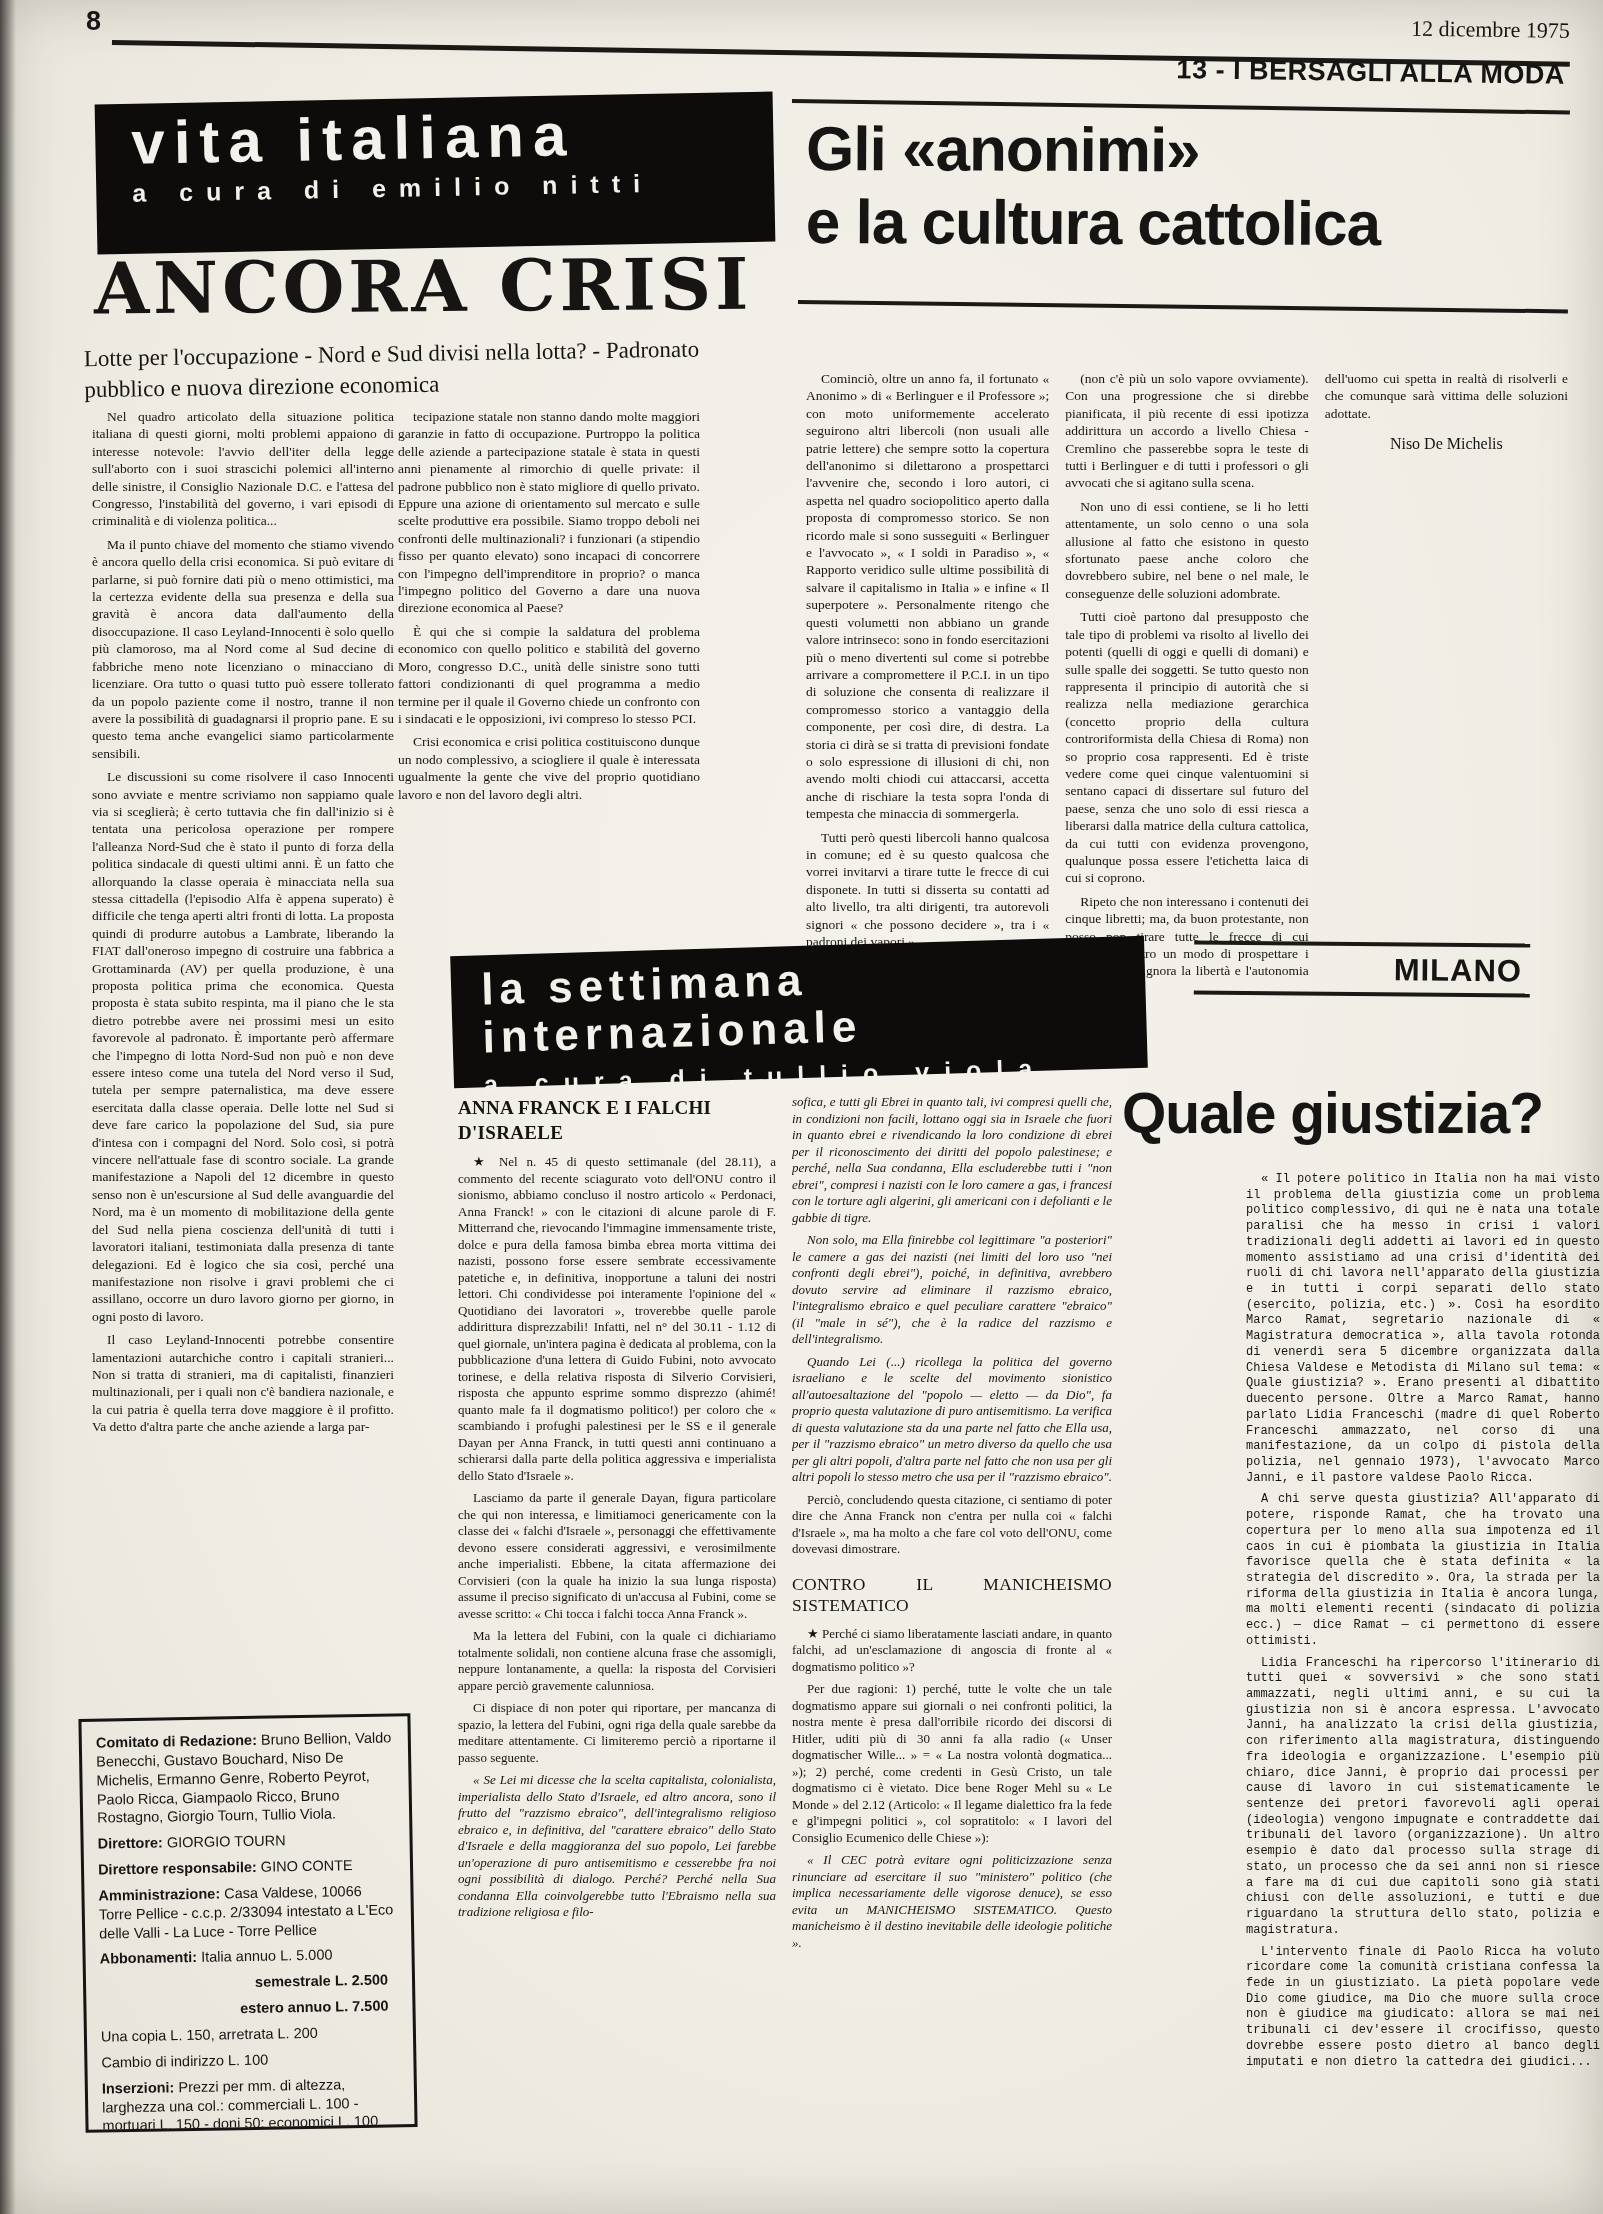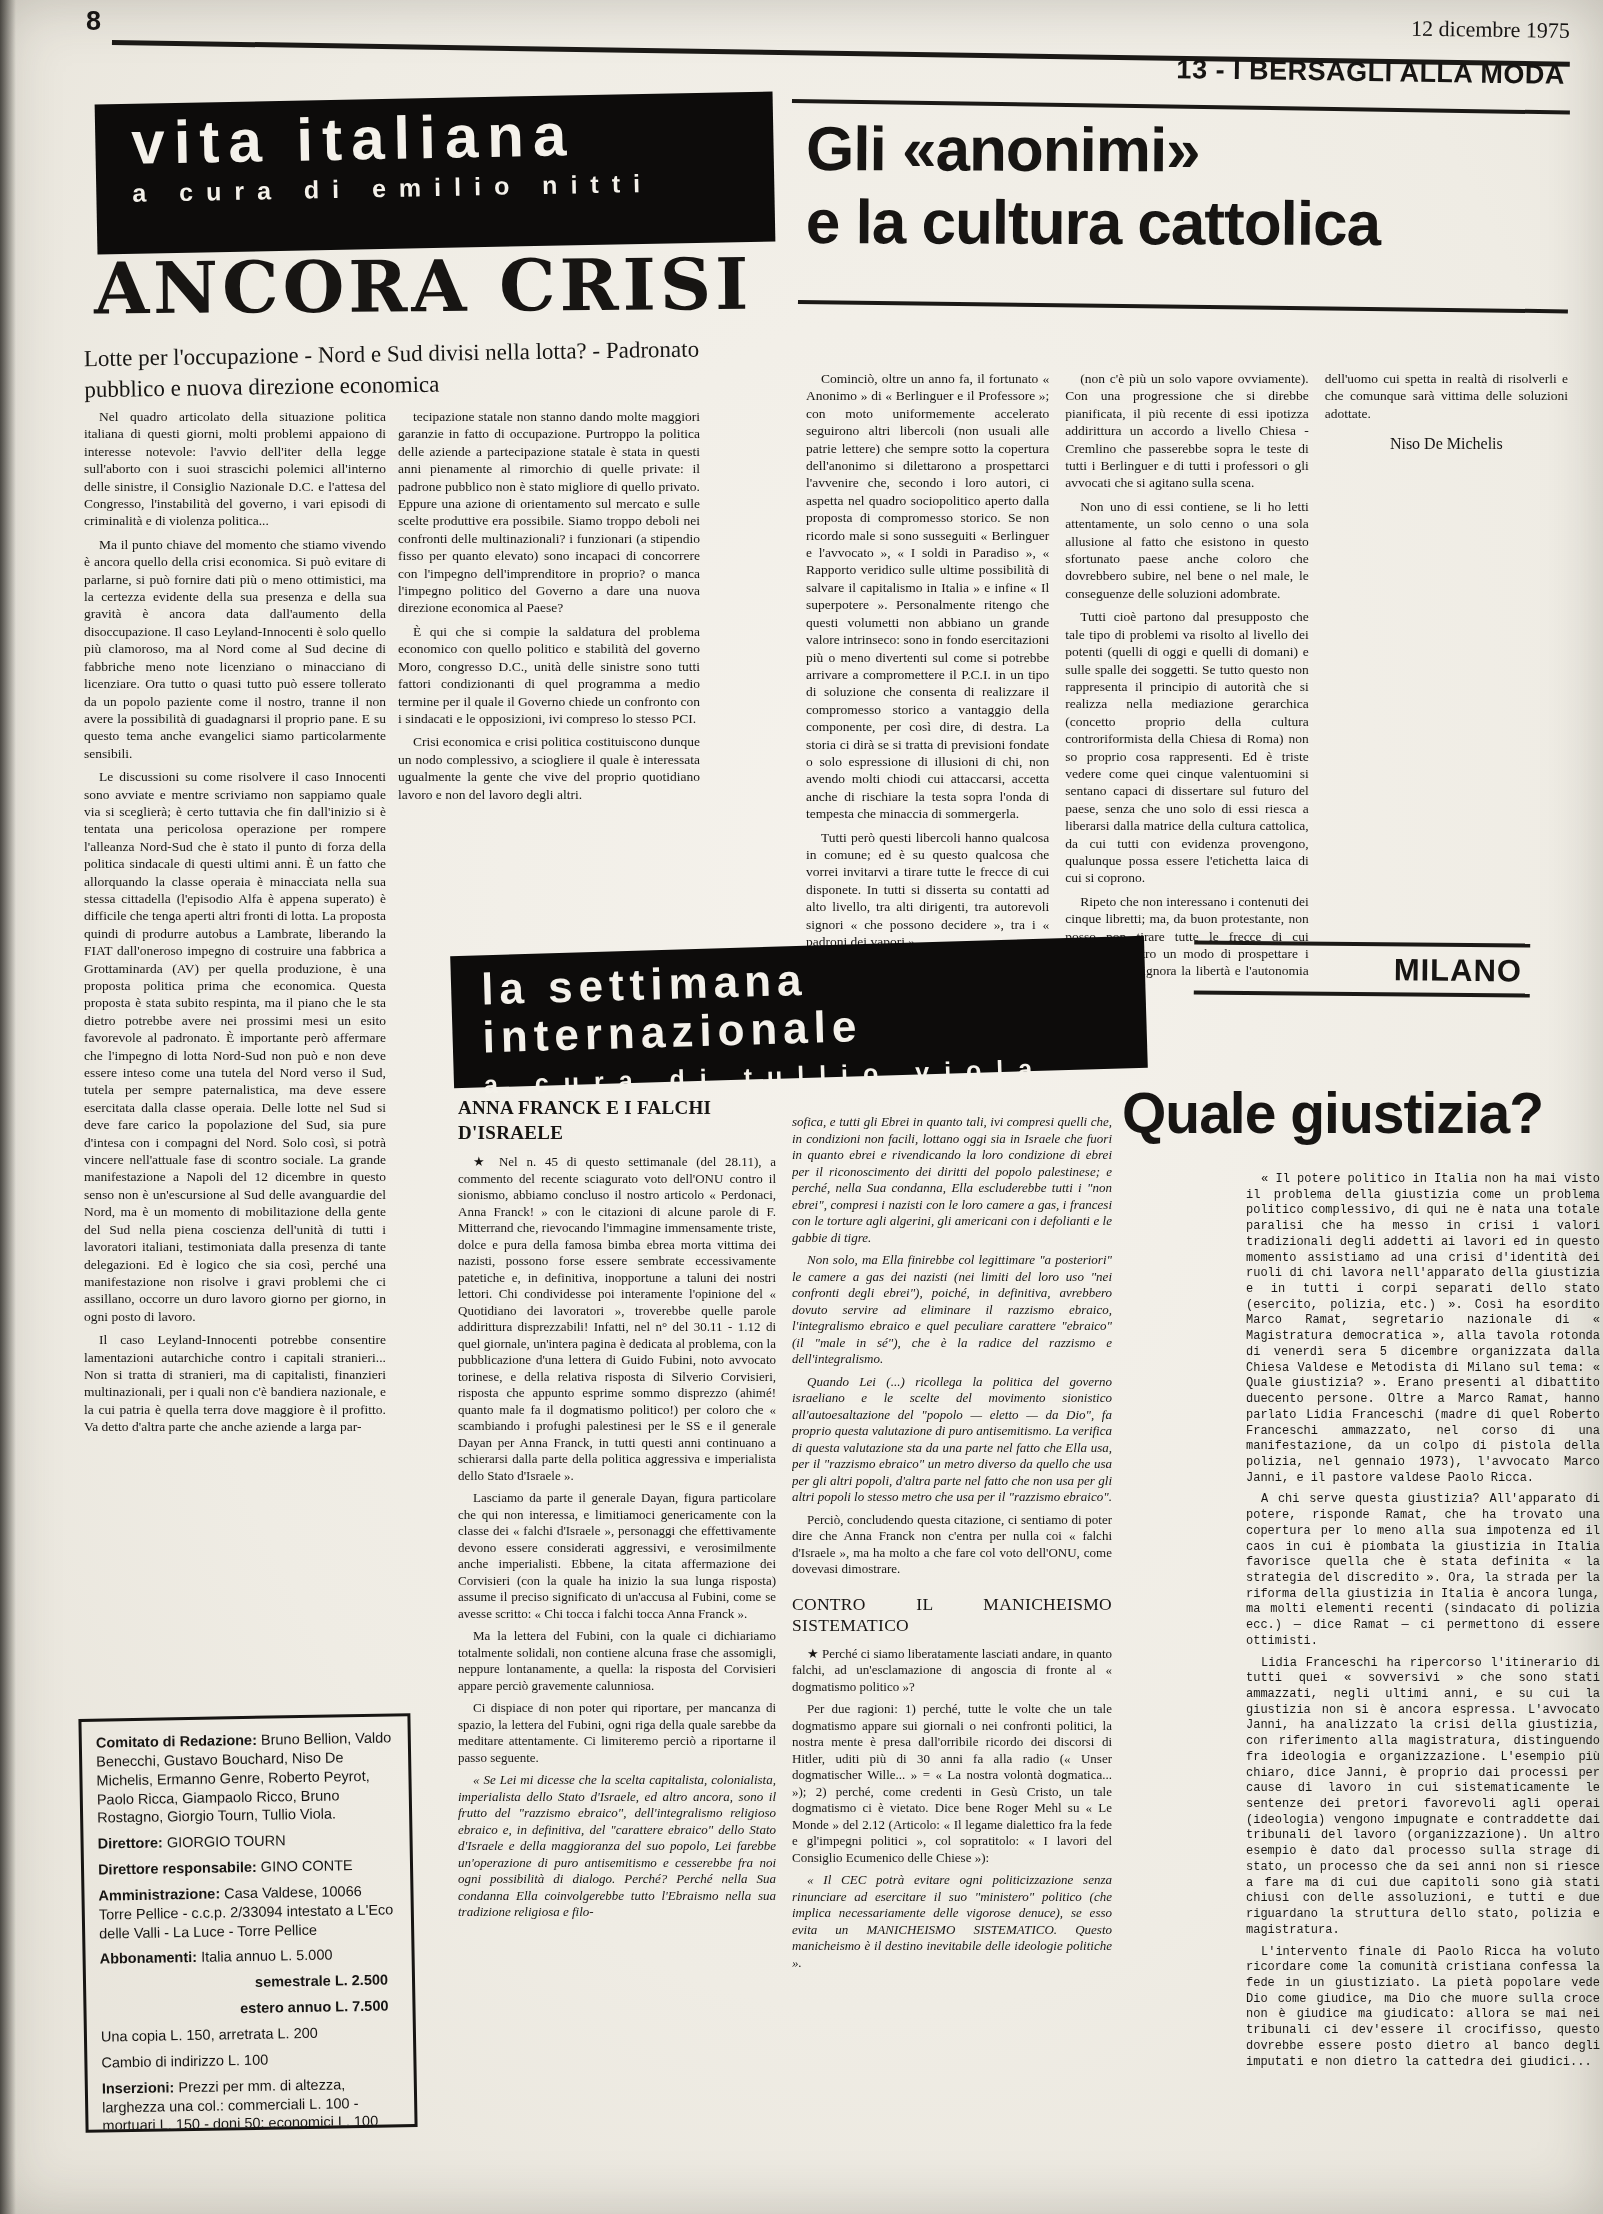--- a/index.html
+++ b/index.html
@@ -28,25 +28,25 @@
   .black-banner{background:#0d0c0b;color:#f4f1ea;}
   #banner-vita{left:96px;top:98px;width:678px;height:150px;transform:rotate(-1.1deg);padding:8px 0 0 36px;box-sizing:border-box;}
   #banner-vita .l1{font-size:60px;font-weight:bold;letter-spacing:9px;line-height:1.05;}
   #banner-vita .l2{font-size:25px;font-weight:bold;letter-spacing:13px;margin-top:4px;}
   #ancora{left:94px;top:244px;width:700px;font-family:"DejaVu Serif",serif;font-weight:bold;
     font-size:71px;letter-spacing:4px;white-space:nowrap;transform:rotate(-.4deg);}
   #subhead{left:84px;top:338px;width:656px;font-size:23px;line-height:1.35;transform:rotate(-.9deg);}
 
   .bodytext{font-size:13.5px;line-height:1.29;text-align:justify;overflow:hidden;hyphens:auto;}
   .bodytext p{margin:0 0 6px 0;text-indent:15px;}
-  .bodytext p.noind{text-indent:0;margin-top:20px;}
+  .bodytext p.noind{text-indent:0;}
   .bodytext p.it{font-style:italic;}
   .bodytext p.subhead2{text-indent:0;font-weight:normal;font-size:17.5px;line-height:1.2;margin:16px 0 10px;letter-spacing:.3px;}
   .bodytext p.byline{text-indent:0;text-align:center;font-weight:normal;font-size:16px;margin-top:12px;}
-  #ac-col1{left:84px;top:408px;width:302px;height:1292px;}
+  #ac-col1{left:92px;top:408px;width:302px;height:1292px;}
   #ac-col2{left:398px;top:408px;width:302px;height:534px;}
 
   #anon-head{left:806px;top:114px;font-family:"Liberation Sans",sans-serif;font-weight:bold;
     font-size:62px;line-height:1.17;letter-spacing:-1px;transform:rotate(.2deg);}
   #rule-3{left:798px;top:300px;width:770px;height:4px;transform:rotate(.7deg);transform-origin:0 0;}
   #anon-body{left:806px;top:324px;width:762px;height:614px;column-count:3;column-gap:16px;column-fill:auto;margin-top:46px;}
 
   #milano-box{left:1194px;top:942px;width:336px;transform:rotate(.5deg);}
   #milano-box .bar{height:4px;background:#1b1916;}
   #milano-box .lbl{text-align:right;font-family:"Liberation Sans",sans-serif;font-weight:bold;

